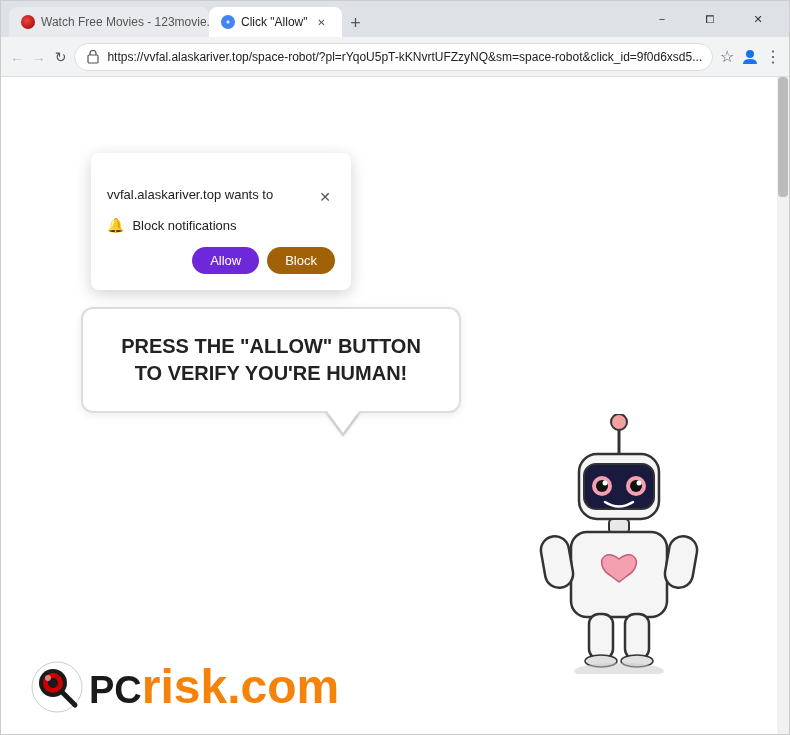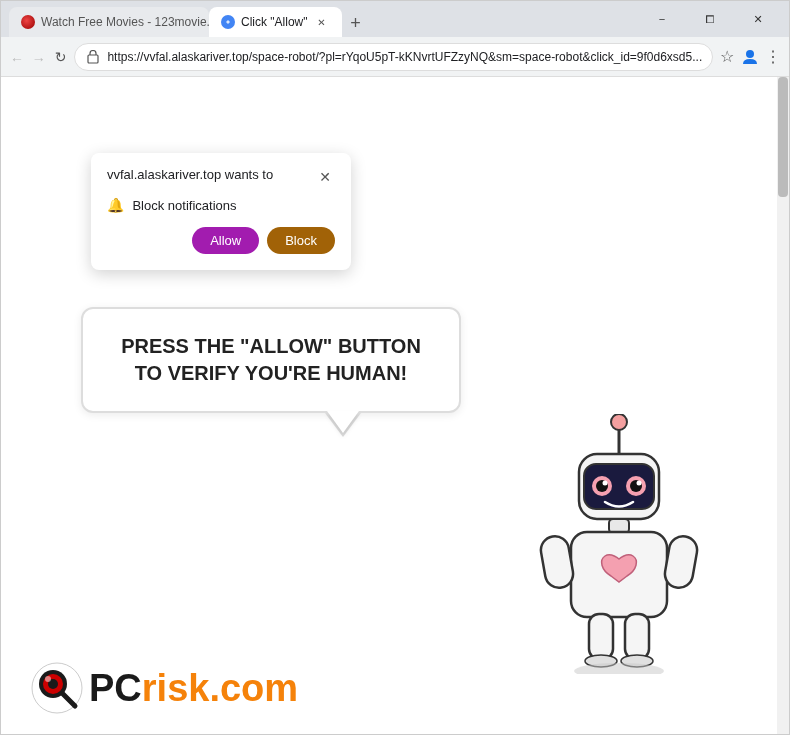--- a/index.html
+++ b/index.html
@@ -201,20 +201,21 @@
       box-shadow: 0 4px 16px rgba(0,0,0,0.18);
       padding: 14px 16px 16px;
       z-index: 100;
     }
 
     .popup-header {
       display: flex;
       justify-content: space-between;
       align-items: flex-start;
       margin-bottom: 10px;
+      margin-top: 20px;
     }
 
     .popup-title {
       font-size: 13px;
       color: #202124;
       font-weight: 500;
     }
 
     .popup-close {
       width: 20px;
@@ -245,21 +246,21 @@
     .popup-buttons {
       display: flex;
       justify-content: flex-end;
       gap: 8px;
     }
 
     .btn-allow {
       padding: 6px 18px;
       border-radius: 16px;
       border: none;
-      background: #a21caf;
+      background: #6d28d9;
       color: #fff;
       font-size: 13px;
       font-weight: 500;
       cursor: pointer;
     }
 
     .btn-block {
       padding: 6px 18px;
       border-radius: 16px;
       border: none;
@@ -503,21 +504,21 @@
         <circle cx="26" cy="26" r="25" fill="#fff" stroke="#ccc" stroke-width="1"></circle>
         <circle cx="22" cy="22" r="14" fill="#1a1a1a"></circle>
         <circle cx="22" cy="22" r="10" fill="#cc0000"></circle>
         <circle cx="22" cy="22" r="5" fill="#1a1a1a"></circle>
 
         <line x1="32" y1="32" x2="44" y2="44" stroke="#1a1a1a" stroke-width="5" stroke-linecap="round"></line>
 
         <circle cx="17" cy="17" r="3" fill="#fff" opacity="0.5"></circle>
       </svg>
       <div>
-        <span class="pc-part" style="font-size:38px; font-weight:900; color:#1a1a1a;">PC</span><span class="risk-part" style="font-size:38px; font-weight:900; color:#f5820a;">risk.com</span>
+        <span class="pc-part" style="font-size:38px; font-weight:900; color:#1a1a1a;">PC</span><span class="risk-part" style="font-size:48px; font-weight:900; color:#f5820a;">risk.com</span>
       </div>
     </div>
 
     <div class="scrollbar">
       <div class="scrollbar-thumb"></div>
     </div>
 
   </div>
 </div>
 

